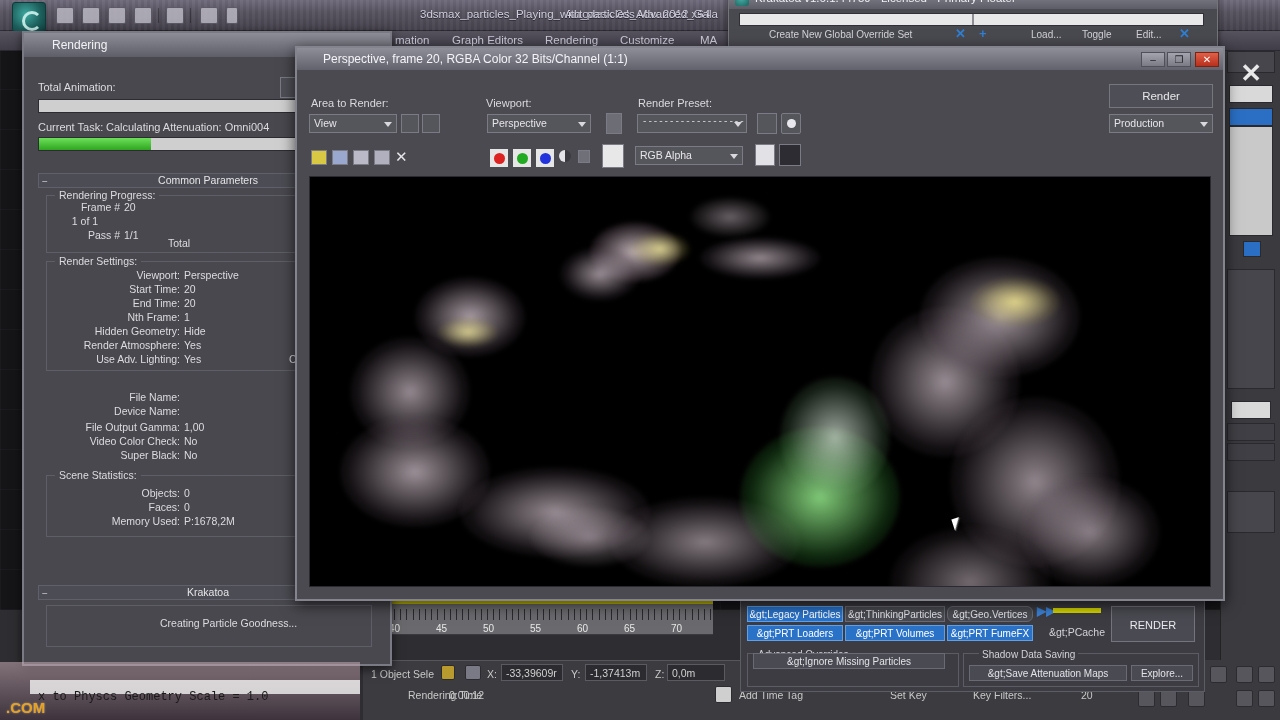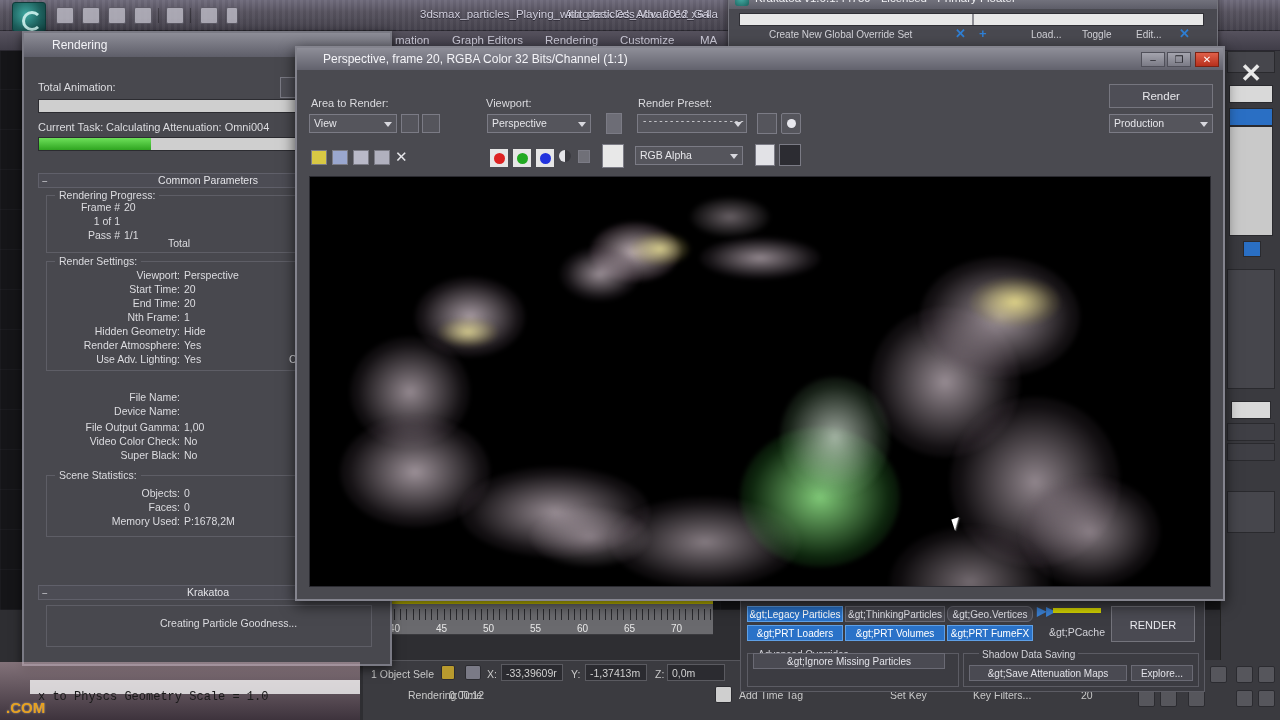--- a/index.html
+++ b/index.html
@@ -416,21 +416,21 @@
         <span>Common Parameters</span>
       </div>
 
       <div class="grp" style="left:14px;top:134px;width:326px;height:58px;">
         <span class="grp-title">Rendering Progress:</span>
       </div>
       <div class="kv kv-r" style="left:18px;top:140px;width:70px;">Frame #</div>
       <div class="kv" style="left:92px;top:140px;">20</div>
       <div class="kv kv-r" style="left:180px;top:140px;width:165px;">Last Frame Tim</div>
 
-      <div class="kv kv-r" style="left:18px;top:154px;width:70px;">1 of 1</div>
+      <div class="kv kv-r" style="left:18px;top:154px;width:70px;text-align:center;">1 of 1</div>
       <div class="kv" style="left:136px;top:154px;margin-top:22px;">Total</div>
       <div class="kv kv-r" style="left:180px;top:154px;width:165px;">Elapsed Tir</div>
 
       <div class="kv kv-r" style="left:18px;top:168px;width:70px;">Pass #</div>
       <div class="kv" style="left:92px;top:168px;">1/1</div>
       <div class="kv kv-r" style="left:180px;top:168px;width:165px;">Time Remainir</div>
 
       <div class="grp" style="left:14px;top:200px;width:326px;height:110px;">
         <span class="grp-title">Render Settings:</span>
       </div>

